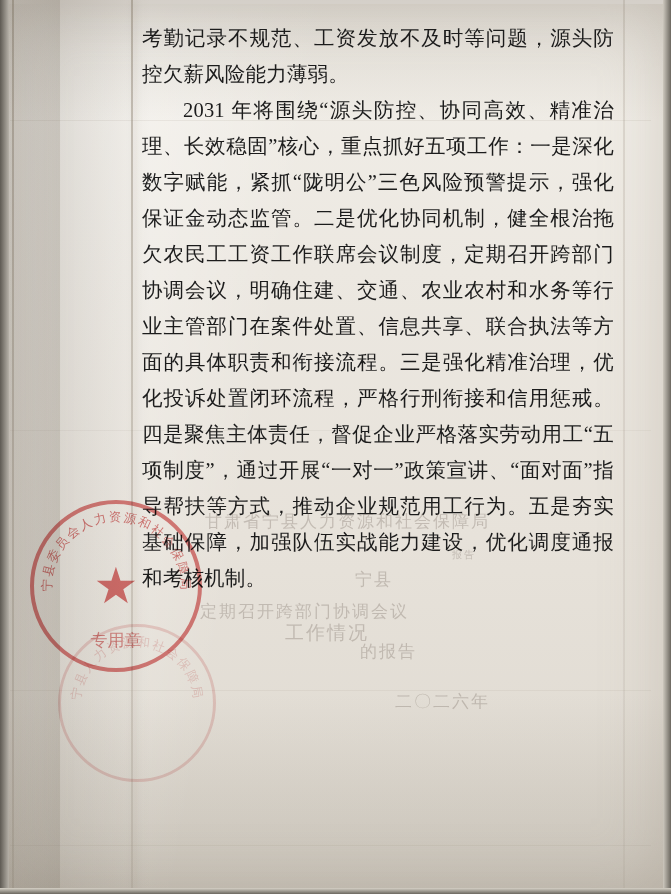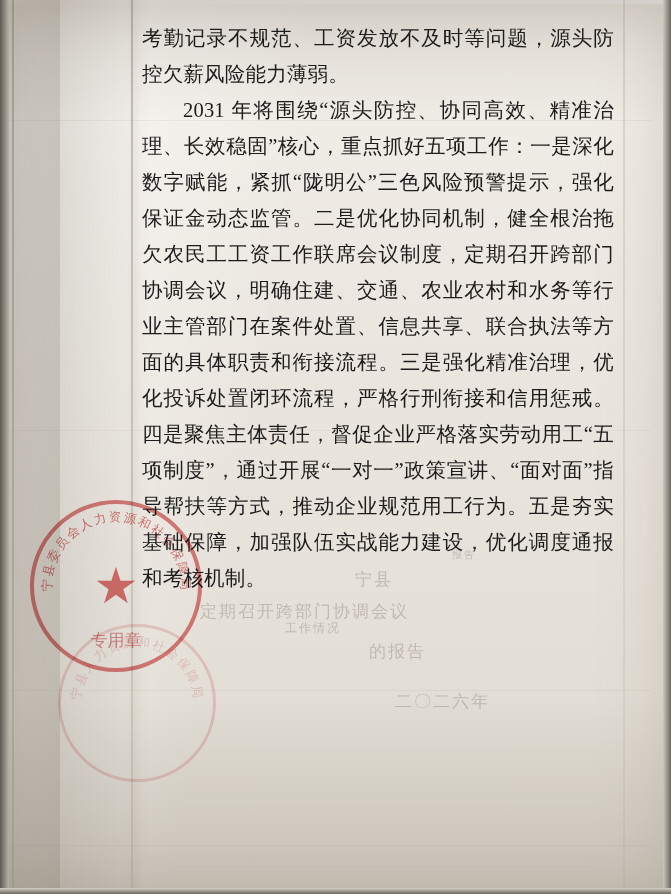--- a/index.html
+++ b/index.html
@@ -163,24 +163,24 @@
     position: absolute;
     color: rgba(120,110,100,0.33);
     font-size: 17px;
     letter-spacing: 2px;
     font-family: "Liberation Serif", serif;
     white-space: nowrap;
   }
   .gw1 { left: 205px; top: 510px; }
   .gw2 { left: 355px; top: 568px; }
   .gw3 { left: 200px; top: 600px; }
-  .gw4 { left: 369px; top: 640px; text-align: right; }
+  .gw4 { left: 360px; top: 640px; text-align: right; }
   .gw5 { left: 395px; top: 690px; }
   .gw6 { left: 452px; top: 548px; font-size: 10px; }
-  .gw7 { left: 285px; top: 620px; font-size: 12px; text-align: right; }
+  .gw7 { left: 285px; top: 620px; font-size: 19px; text-align: right; }
 
   
   .edge-left {
     position: absolute;
     left: 0; top: 0; bottom: 0;
     width: 9px;
     background: linear-gradient(90deg, #5e5a53, #b6b1a8);
   }
   .edge-right {
     position: absolute;
@@ -214,20 +214,21 @@
   <div class="shade top"></div>
   <div class="shade bottom"></div>
   <div class="shade left"></div>
   <div class="shade right"></div>
 
   <div class="body-text">
     <p class="para cont">考勤记录不规范、工资发放不及时等问题，源头防控欠薪风险能力薄弱。</p>
     <p class="para">2031 年将围绕“源头防控、协同高效、精准治理、长效稳固”核心，重点抓好五项工作：一是深化数字赋能，紧抓“陇明公”三色风险预警提示，强化保证金动态监管。二是优化协同机制，健全根治拖欠农民工工资工作联席会议制度，定期召开跨部门协调会议，明确住建、交通、农业农村和水务等行业主管部门在案件处置、信息共享、联合执法等方面的具体职责和衔接流程。三是强化精准治理，优化投诉处置闭环流程，严格行刑衔接和信用惩戒。四是聚焦主体责任，督促企业严格落实劳动用工“五项制度”，通过开展“一对一”政策宣讲、“面对面”指导帮扶等方式，推动企业规范用工行为。五是夯实基础保障，加强队伍实战能力建设，优化调度通报和考核机制。</p>
   </div>
 
+  <div class="ghost-writing gw1">甘肃省宁县人力资源和社会保障局</div>
   <div class="ghost-writing gw2">宁县</div>
   <div class="ghost-writing gw6">报告</div>
   <div class="ghost-writing gw3">定期召开跨部门协调会议</div>
   <div class="ghost-writing gw7">工作情况</div>
   <div class="ghost-writing gw4">的报告</div>
   <div class="ghost-writing gw5">二〇二六年</div>
 
   <div class="seal ghost">
     <div class="arc-text">
       <svg viewBox="0 0 158 158">

